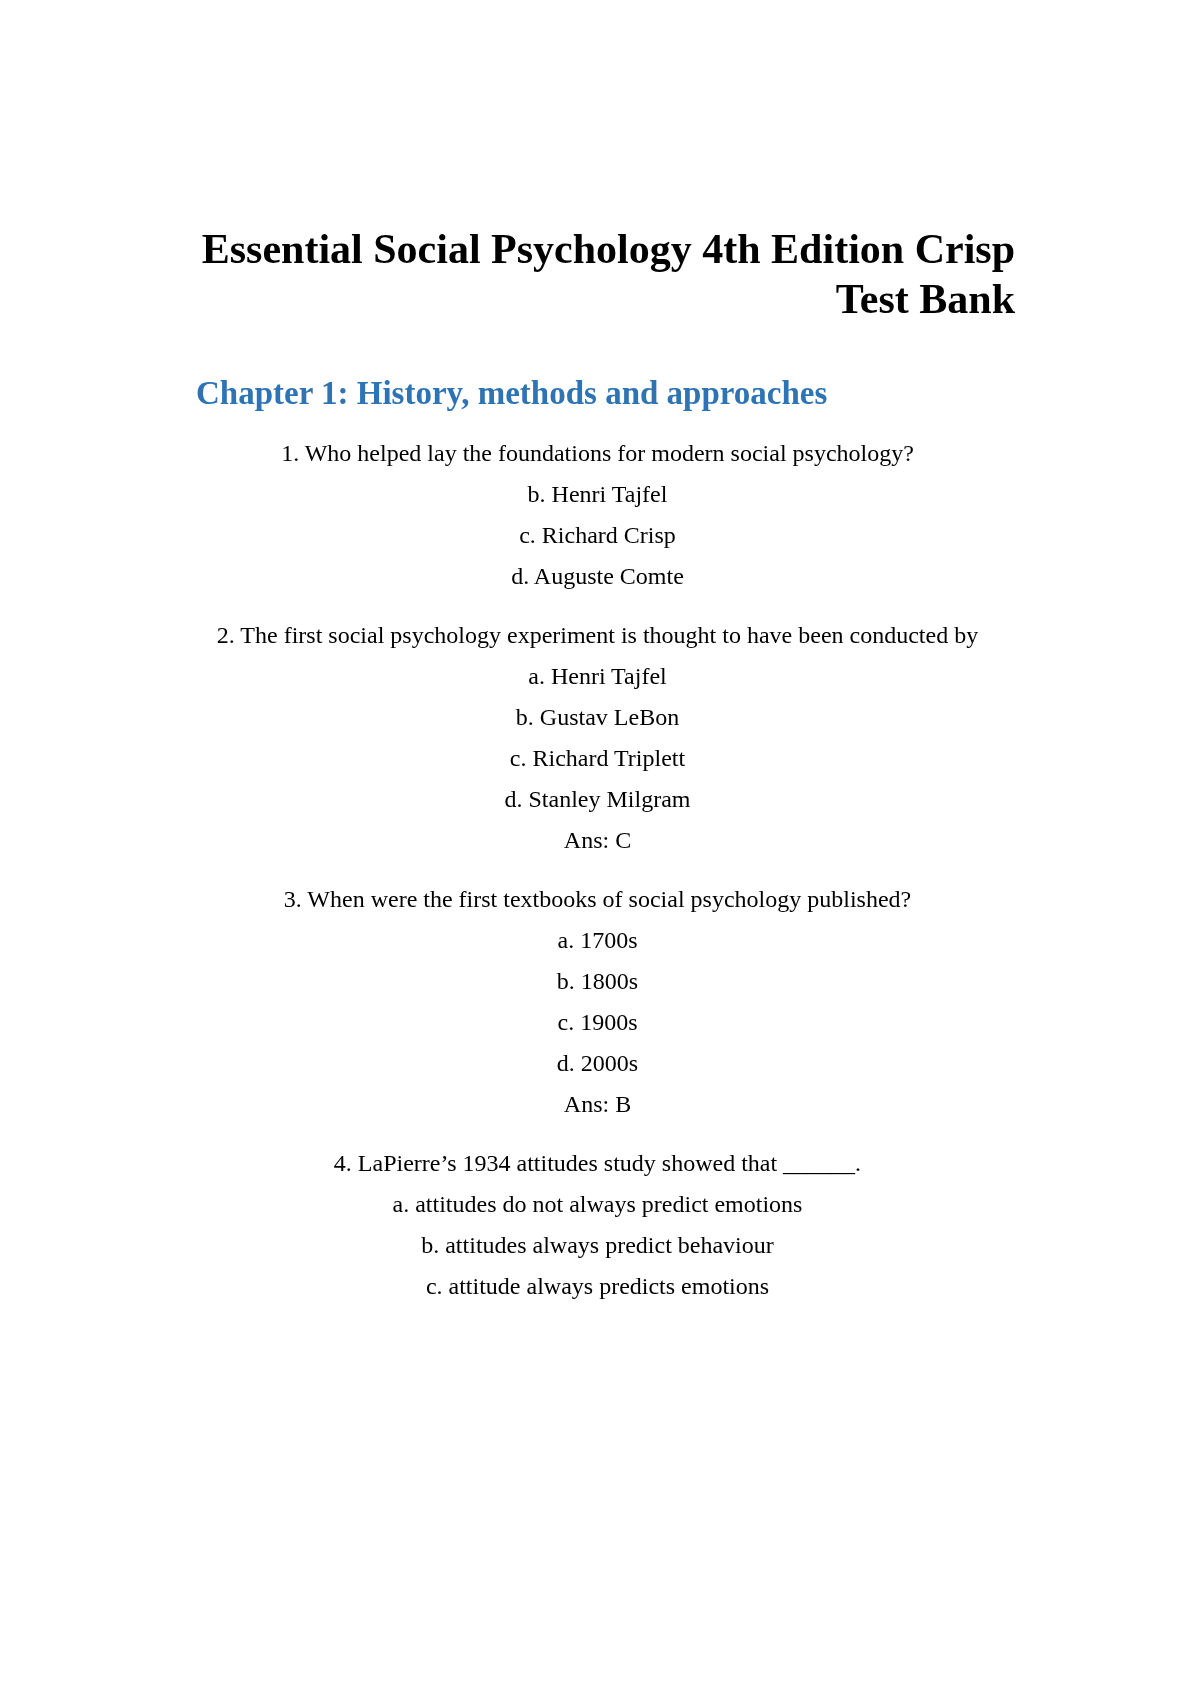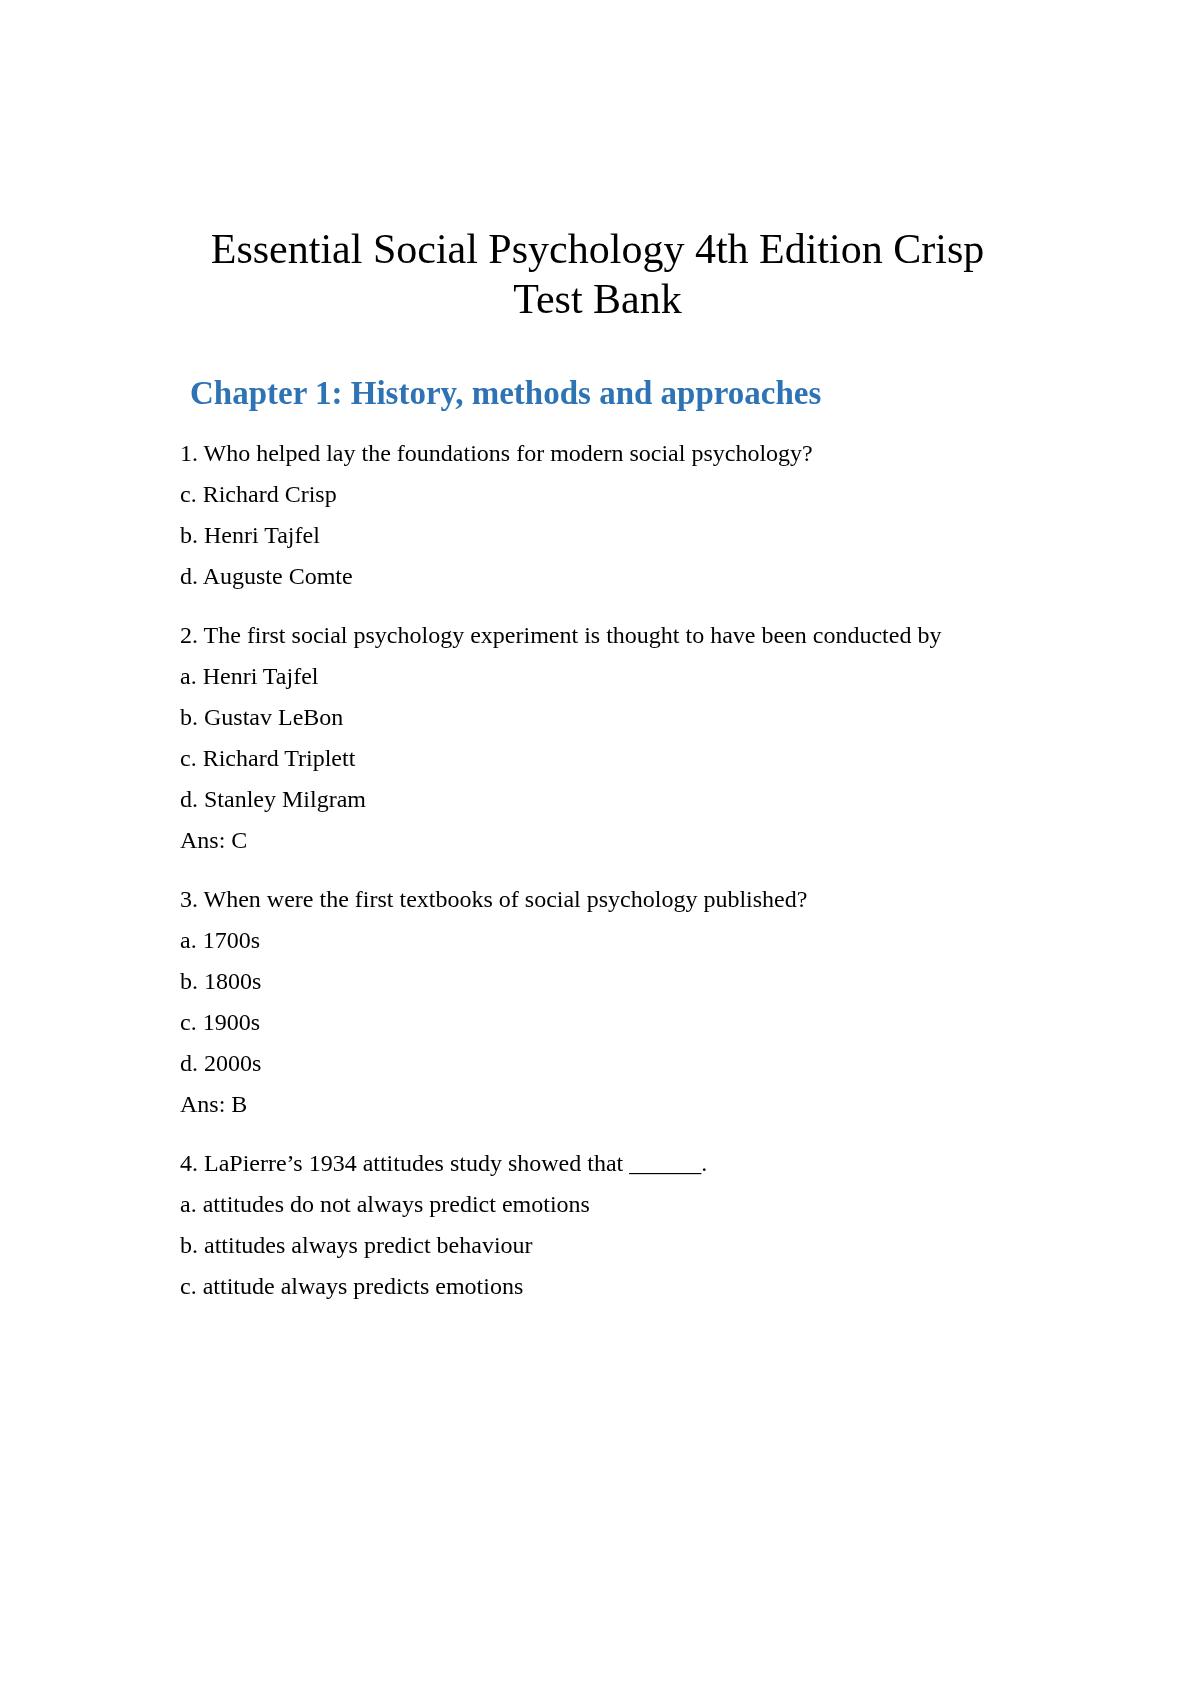--- a/index.html
+++ b/index.html
@@ -17,58 +17,59 @@
   .page {
     box-sizing: border-box;
     width: 1190px;
     height: 1684px;
     padding: 0 175px 0 180px;
   }
   .title {
     margin: 224px 0 0 0;
     font-size: 42px;
     line-height: 50px;
-    font-weight: normal;
-    text-align: center;
+    font-weight: bold;
+    text-align: right;
     color: #000000;
   }
   .title-line { display: block; }
   .chapter {
-    margin: 49px 0 19px 10px;
+    margin: 49px 0 19px 16px;
     font-size: 33px;
     line-height: 41px;
     font-weight: bold;
     color: #2E74B5;
   }
   .question { margin: 0; }
   .question + .question { margin-top: 18px; }
   .question p {
     margin: 0;
     font-size: 24px;
     line-height: 41px;
     font-weight: normal;
     white-space: pre-wrap;
+    text-align: center;
   }
 </style>
 </head>
 <body>
 
 <div class="page">
 
   <h1 class="title">
     <span class="title-line">Essential Social Psychology 4th Edition Crisp</span>
     <span class="title-line">Test Bank</span>
   </h1>
 
   <h2 class="chapter">Chapter 1: History, methods and approaches</h2>
 
   <section class="question">
     <p>1. Who helped lay the foundations for modern social psychology?</p>
+    <p>b. Henri Tajfel</p>
     <p>c. Richard Crisp</p>
-    <p>b. Henri Tajfel</p>
     <p>d. Auguste Comte</p>
   </section>
 
   <section class="question">
     <p>2. The first social psychology experiment is thought to have been conducted by</p>
     <p>a. Henri Tajfel</p>
     <p>b. Gustav LeBon</p>
     <p>c. Richard Triplett</p>
     <p>d. Stanley Milgram</p>
     <p>Ans: C</p>

